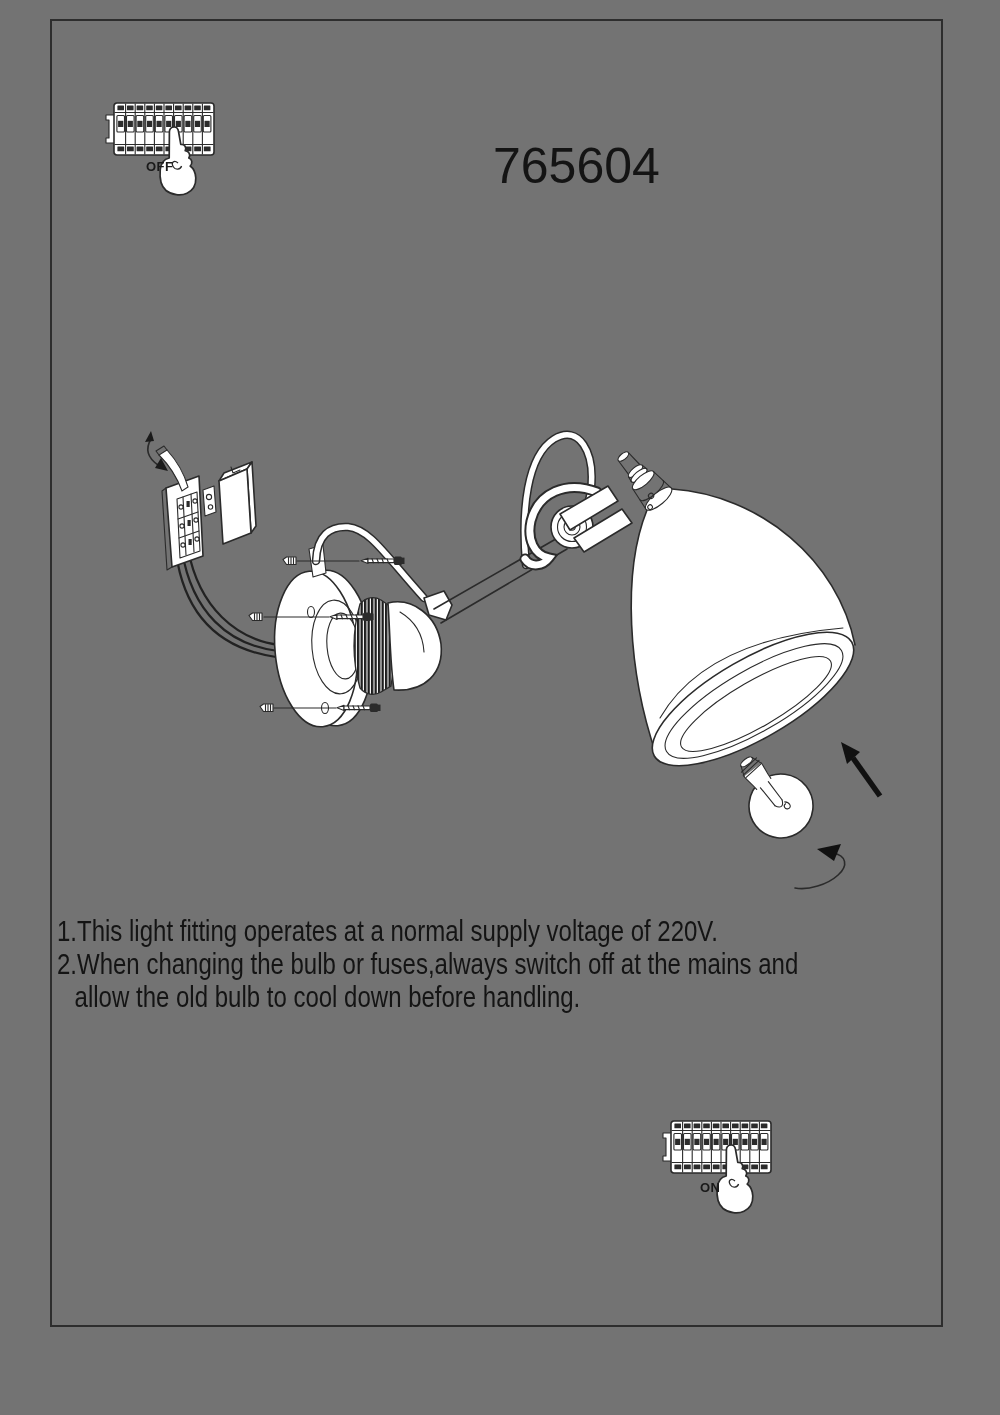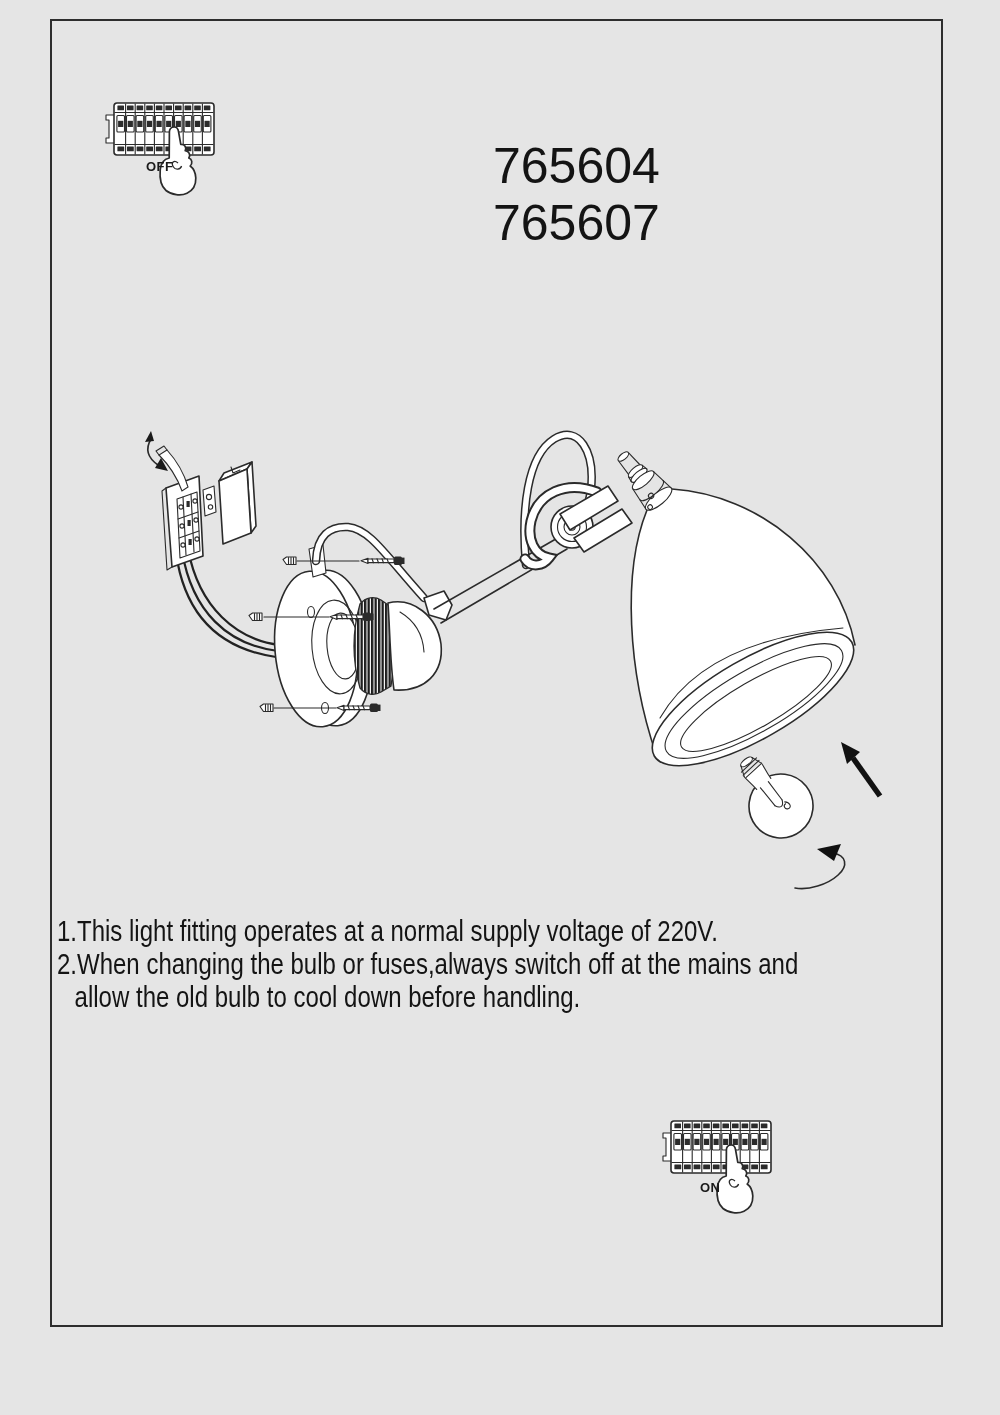--- a/index.html
+++ b/index.html
@@ -1,16 +1,16 @@
 <!DOCTYPE html>
 <html><head>
 <meta charset="utf-8">
 <style>
   html,body{margin:0;padding:0;background:#fff;}
-  #page{position:relative;width:1000px;height:1415px;background:#e5e5e5;overflow:hidden;
+  #page{position:relative;width:1000px;height:1415px;background:#737373;overflow:hidden;
         font-family:"Liberation Sans",sans-serif;color:#1e1e1e;}
   .frame{position:absolute;left:50px;top:19px;width:893px;height:1308px;
          border:2px solid #2d2d2d;box-sizing:border-box;}
   svg{position:absolute;left:0;top:0;}
   .models{position:absolute;left:493px;top:138px;font-size:50px;line-height:57px;
           color:#141414;letter-spacing:0px;}
   .instructions{position:absolute;left:57px;top:914px;font-size:30px;line-height:33px;color:#141414;}
   .instructions .iline{transform:scaleX(0.8);transform-origin:0 50%;white-space:nowrap;}
   .instructions .indent{padding-left:22px;}
   
@@ -233,21 +233,20 @@
     <use href="#hand" transform="translate(174,127)"></use>
     <text x="146" y="171" class="lbl">OFF</text>
 
     <use href="#bpanel" transform="translate(671,1121)"></use>
     <use href="#hand" transform="translate(731,1145)"></use>
     <text x="700" y="1192" class="lbl">ON</text>
   </svg>
 
   <div class="models">
     <div>765604</div>
-    <div>765607</div>
   </div>
 
   <div class="instructions">
     <div class="iline">1.This light fitting operates at a normal supply voltage of 220V.</div>
     <div class="iline">2.When changing the bulb or fuses,always switch off at the mains and</div>
     <div class="iline indent">allow the old bulb to cool down before handling.</div>
   </div>
 </div>
 
 </body></html>

